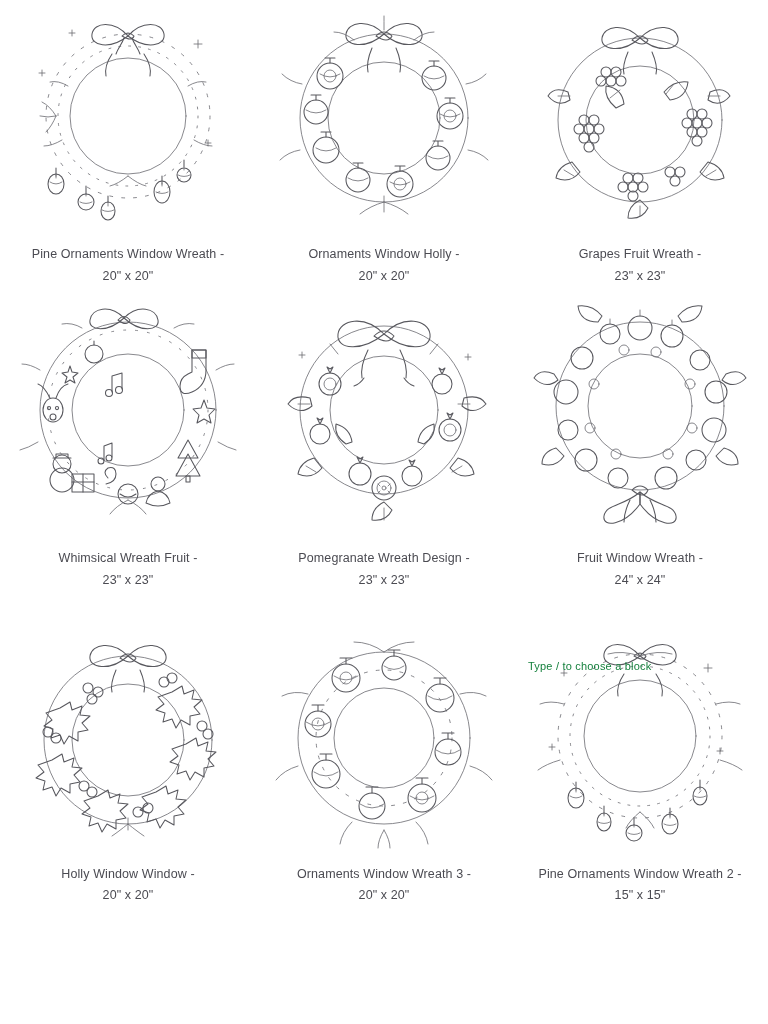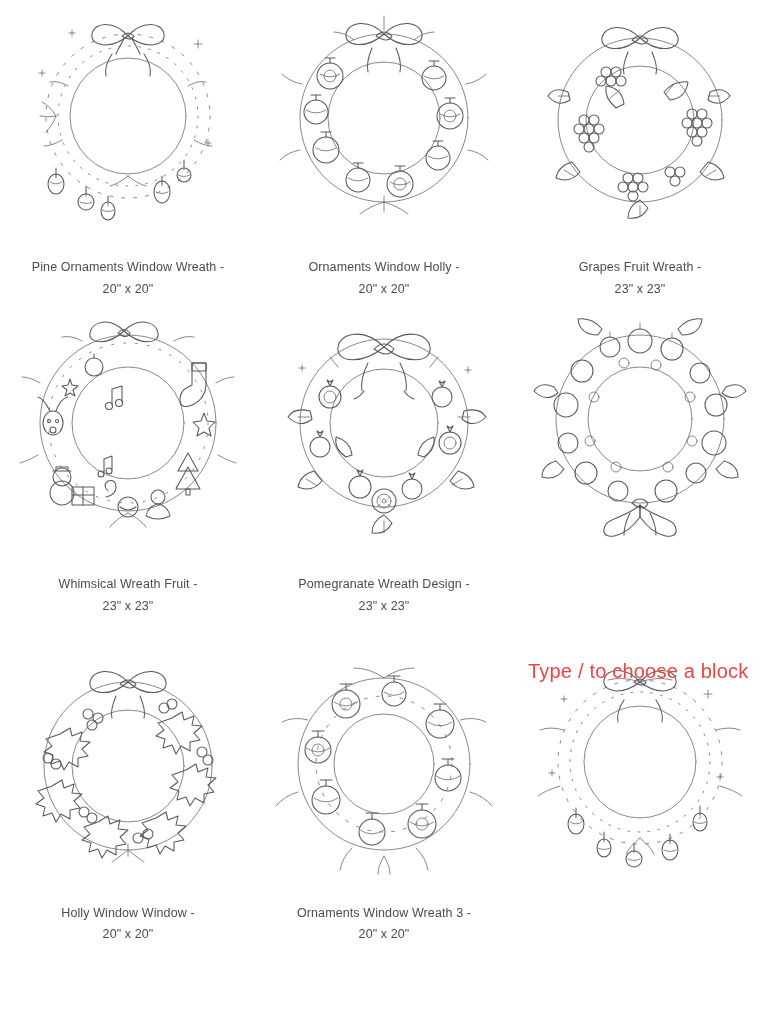--- a/index.html
+++ b/index.html
@@ -36,33 +36,33 @@
   }
   .thumb svg {
     display: block;
   }
   .caption {
     text-align: center;
     font-size: 12.5px;
     line-height: 1.75;
     color: #4b4b52;
     letter-spacing: 0.1px;
-    margin-top: 25px;
+    margin-top: 12px;
     padding: 0 8px;
     max-width: 230px;
   }
   .row-spacer {
     height: 28px;
   }
   .block-hint {
     position: absolute;
     left: 528px;
     top: 660px;
-    font-size: 20px;
-    color: #ef4444;
+    font-size: 11px;
+    color: #15803d;
     letter-spacing: 0.2px;
     white-space: nowrap;
   }
   
   .ink {
     fill: none;
     stroke: #58585e;
     stroke-width: 1.05;
     stroke-linecap: round;
     stroke-linejoin: round;
@@ -471,20 +471,24 @@
         </g>
 
         <g class="ink">
           <path d="M116 204 c-16 14 -34 12 -36 24 c-2 12 20 10 36 -12 z"></path>
           <path d="M116 204 c16 14 34 12 36 24 c2 12 -20 10 -36 -12 z"></path>
           <path d="M108 202 q8 -8 16 0 q-4 10 -16 0 z"></path>
           <path d="M106 212 q-6 12 -6 22 M126 212 q6 12 6 22"></path>
         </g>
       </svg>
     </div>
+    <div class="caption">
+      <span>Fruit Window Wreath -</span><br>
+      <span>24" x 24"</span>
+    </div>
   </div>
 </div>
 
 <div class="block-hint">Type / to choose a block</div>
 
 <div class="row-spacer"></div>
 
 <div class="gallery">
 
   <div class="cell">
@@ -629,14 +633,18 @@
         </g>
 
         <g class="ink-thin">
           <path d="M184 44 l0 8 M180 48 l8 0"></path>
           <path d="M40 50 l0 6 M37 53 l6 0"></path>
           <path d="M196 128 l0 6 M193 131 l6 0"></path>
           <path d="M28 124 l0 6 M25 127 l6 0"></path>
         </g>
       </svg>
     </div>
+    <div class="caption">
+      <span>Pine Ornaments Window Wreath 2 -</span><br>
+      <span>15" x 15"</span>
+    </div>
   </div>
 </div>
 
 </body></html>

